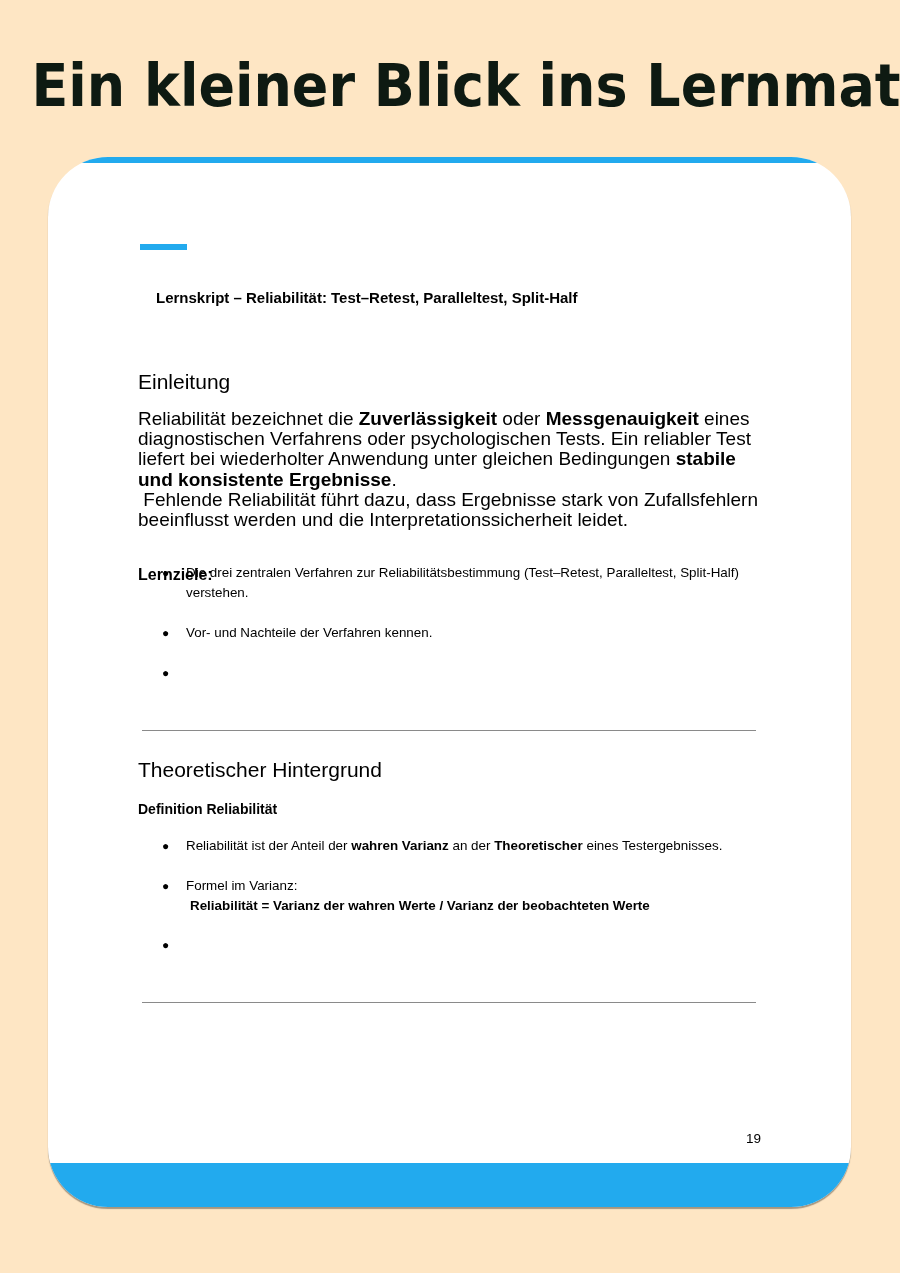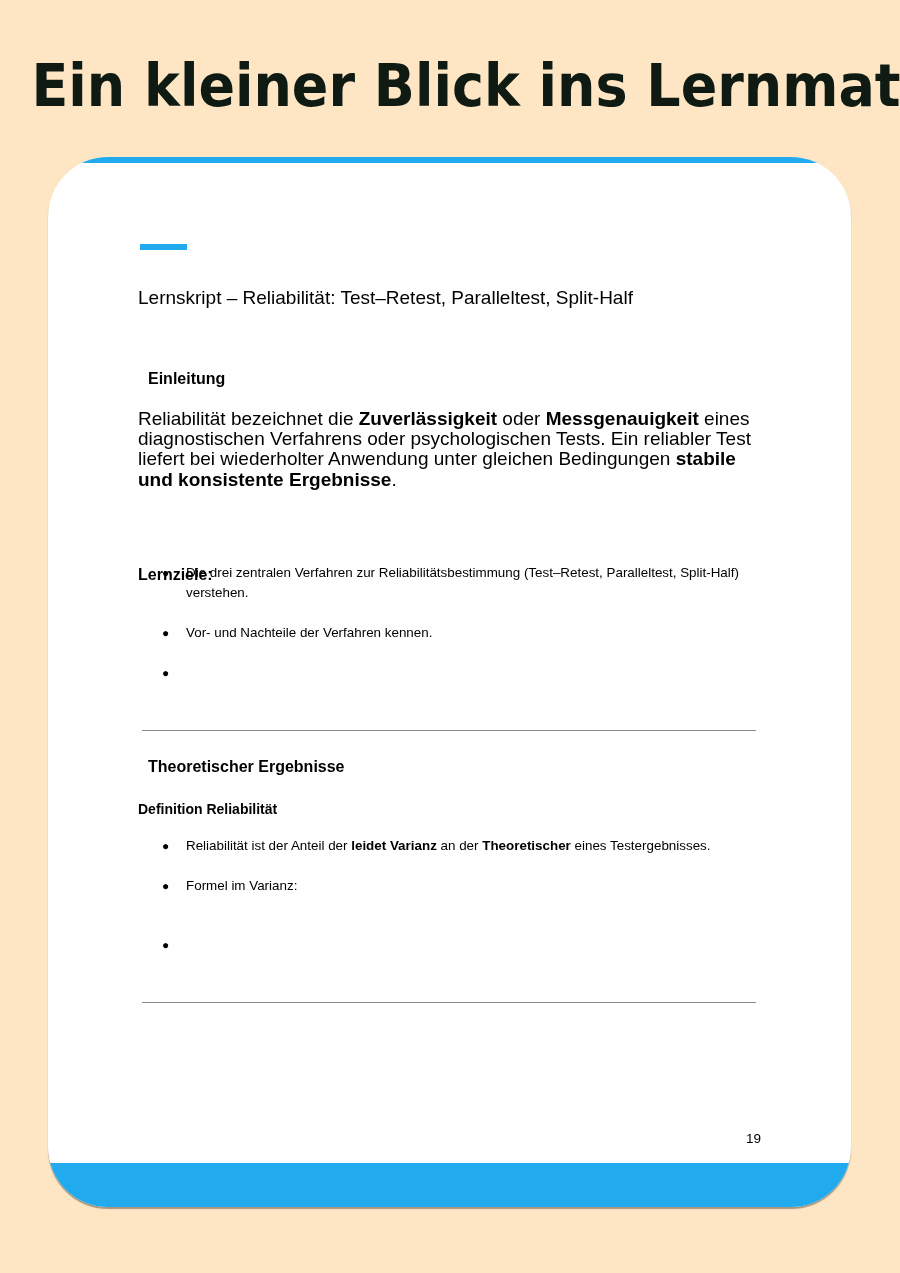--- a/index.html
+++ b/index.html
@@ -38,24 +38,24 @@
       background: #22aaee;
     }
     .page {
       position: absolute; left: 90px; top: 0; width: 620px;
     }
     .accent-dash {
       position: absolute; left: 2px; top: 87px; width: 47px; height: 6px;
       background: #22aaee;
     }
     .doc-title {
-      position: absolute; left: 0; top: 124px; width: 620px;
-      font-size: 19px; font-weight: normal; line-height: 34px;
+      position: absolute; left: 18px; top: 124px; width: 620px;
+      font-size: 15px; font-weight: bold; line-height: 34px;
     }
-    .h2 { position: absolute; left: 10px; font-size: 16px; font-weight: bold; }
+    .h2 { position: absolute; left: 0; font-size: 21px; font-weight: normal; }
     .h3 { position: absolute; left: 0; font-size: 14px; font-weight: bold; text-align: right; }
     .para {
       position: absolute; left: 0; top: 252px; width: 630px;
       font-size: 19px; line-height: 20.2px;
     }
     .para b { font-weight: bold; }
     .label { position: absolute; left: 0; font-size: 16px; font-weight: bold; margin-top: 37px; }
     .bullet {
       position: absolute; left: 24px; width: 600px;
       font-size: 13.4px; line-height: 20.2px;
@@ -83,48 +83,50 @@
   <div class="card-top-bar"></div>
 
   <div class="page">
     <div class="accent-dash"></div>
     <div class="doc-title">Lernskript – Reliabilität: Test–Retest, Paralleltest, Split-Half</div>
 
     <div class="h2" style="top:213px;">Einleitung</div>
 
     <div class="para">
       <span>Reliabilität bezeichnet die </span><b>Zuverlässigkeit</b><span> oder </span><b>Messgenauigkeit</b><span> eines diagnostischen Verfahrens oder psychologischen Tests. Ein reliabler Test liefert bei wiederholter Anwendung unter gleichen Bedingungen </span><b>stabile und konsistente Ergebnisse</b><span>.</span><br>
+      <span style="white-space:pre-wrap;"> Fehlende Reliabilität führt dazu, dass Ergebnisse stark von Zufallsfehlern beeinflusst werden und die Interpretationssicherheit leidet.</span>
     </div>
 
     <div class="label" style="top:372px;">Lernziele:</div>
 
     <div class="bullet" style="top:406px;">
       <span class="dot">●</span>
       <span>Die drei zentralen Verfahren zur Reliabilitätsbestimmung (Test–Retest, Paralleltest, Split-Half) verstehen.</span>
     </div>
     <div class="bullet" style="top:466px;">
       <span class="dot">●</span>
       <span>Vor- und Nachteile der Verfahren kennen.</span>
     </div>
     <div class="bullet" style="top:506px;">
       <span class="dot">●</span>
     </div>
 
     <div class="rule" style="top:573px;"></div>
 
-    <div class="h2" style="top:601px;">Theoretischer Ergebnisse</div>
+    <div class="h2" style="top:601px;">Theoretischer Hintergrund</div>
     <div class="h3" style="top:644px;">Definition Reliabilität</div>
 
     <div class="bullet" style="top:679px;">
       <span class="dot">●</span>
-      <span>Reliabilität ist der Anteil der </span><b>leidet Varianz</b><span> an der </span><b>Theoretischer</b><span> eines Testergebnisses.</span>
+      <span>Reliabilität ist der Anteil der </span><b>wahren Varianz</b><span> an der </span><b>Theoretischer</b><span> eines Testergebnisses.</span>
     </div>
     <div class="bullet" style="top:719px;">
       <span class="dot">●</span>
       <span>Formel im Varianz:</span>
+      <span class="formula">Reliabilität = Varianz der wahren Werte / Varianz der beobachteten Werte</span>
     </div>
     <div class="bullet" style="top:778px;">
       <span class="dot">●</span>
     </div>
 
     <div class="rule" style="top:845px;"></div>
 
     <div class="page-num">19</div>
   </div>
 

